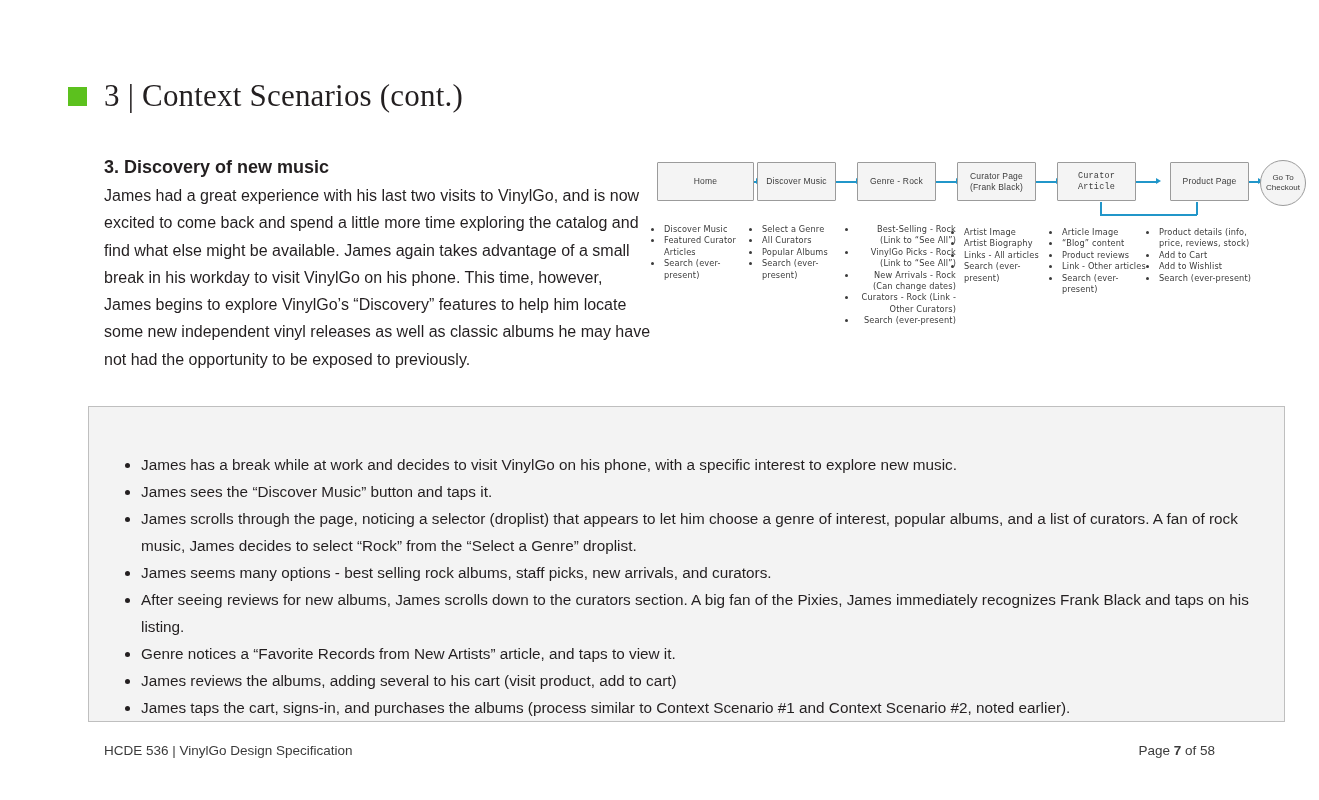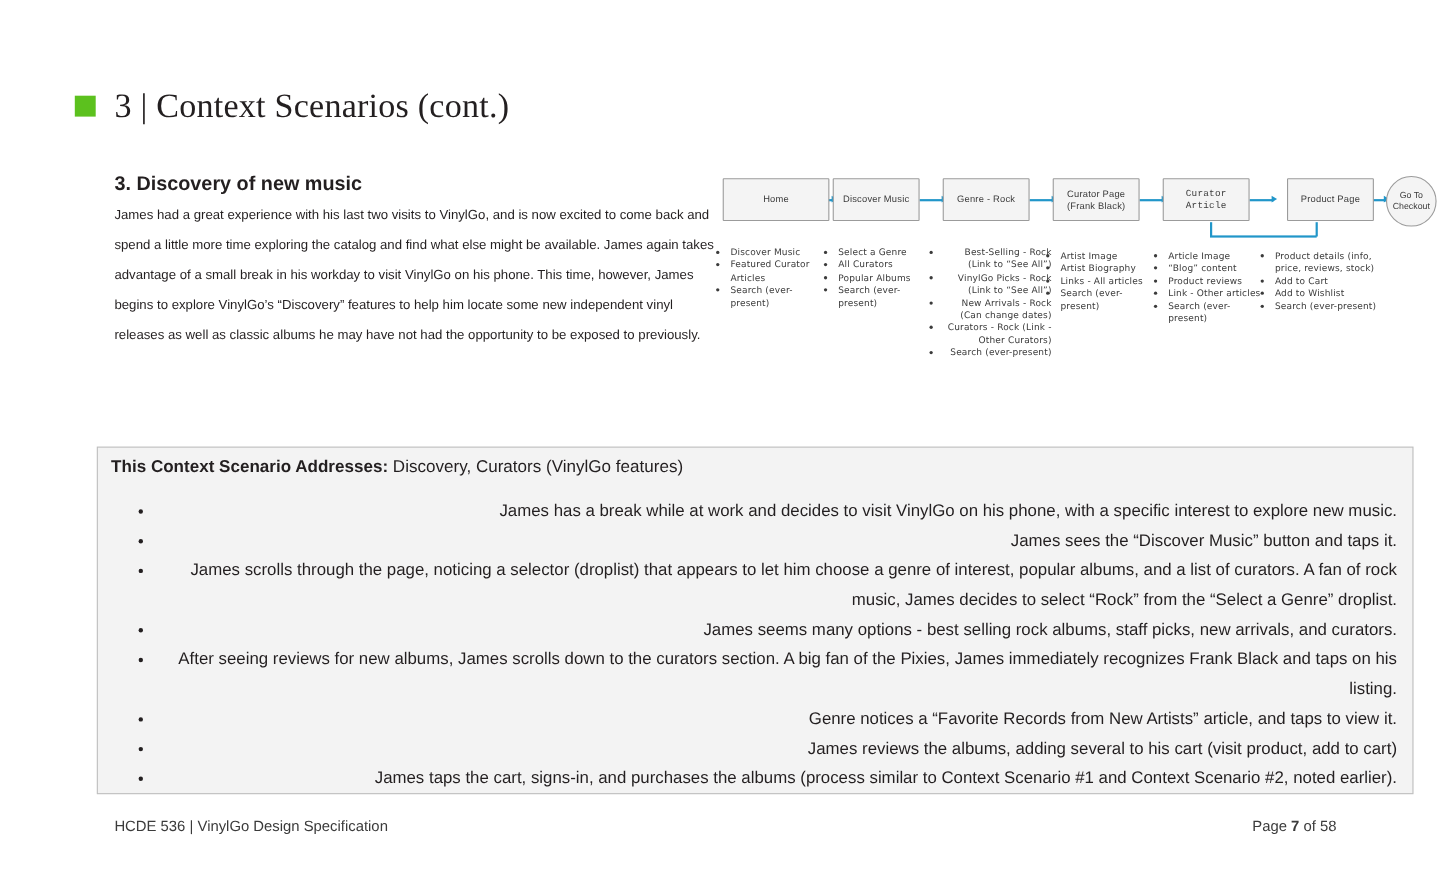--- a/index.html
+++ b/index.html
@@ -50,21 +50,21 @@
     color: #231f20;
     margin-top: 19px;
   }
   .subhead .num { font-weight: bold; }
 
   .body-para {
     position: absolute;
     left: 104px;
     top: 182px;
     width: 548px;
-    font-size: 12px;
+    font-size: 16px;
     line-height: 27.3px;
     color: #231f20;
   }
 
   
   .flow {
     position: absolute;
     left: 652px;
     top: 148px;
     width: 660px;
@@ -152,21 +152,20 @@
     top: 44px;
     right: 14px;
     font-size: 15.3px;
     line-height: 27px;
     color: #231f20;
   }
   .addr-list ul {
     margin: 0;
     padding-left: 24px;
     list-style: disc;
-    text-align: right;
   }
   .addr-list li { margin-bottom: 0px; }
 
   
   .footer-left {
     position: absolute;
     left: 104px;
     top: 743px;
     font-size: 13.5px;
     color: #3b3b3b;
@@ -296,24 +295,20 @@
     <ul>
       <li>Product details (info, price, reviews, stock)</li>
       <li>Add to Cart</li>
       <li>Add to Wishlist</li>
       <li>Search (ever-present)</li>
     </ul>
   </div>
 </div>
 
 <div class="addr-box">
-  <div class="addr-head">
-    <b>This Context Scenario Addresses:</b>
-    <span>Discovery, Curators (VinylGo features)</span>
-  </div>
   <div class="addr-list">
     <ul>
       <li>James has a break while at work and decides to visit VinylGo on his phone, with a specific interest to explore new music.</li>
       <li>James sees the “Discover Music” button and taps it.</li>
       <li>James scrolls through the page, noticing a selector (droplist) that appears to let him choose a genre of interest, popular albums, and a list of curators.  A fan of rock music, James decides to  select “Rock” from the “Select a Genre” droplist.</li>
       <li>James seems many options - best selling rock albums, staff picks, new arrivals, and curators.</li>
       <li>After seeing reviews for new albums, James scrolls down to the curators section.  A big fan of the Pixies, James immediately recognizes Frank Black and taps on his listing.</li>
       <li>Genre notices a “Favorite Records from New Artists” article, and taps  to view it.</li>
       <li>James reviews the albums, adding several to his cart (visit product, add to cart)</li>
       <li>James taps the cart, signs-in, and purchases the albums (process similar to Context Scenario #1 and Context Scenario #2, noted earlier).</li>

